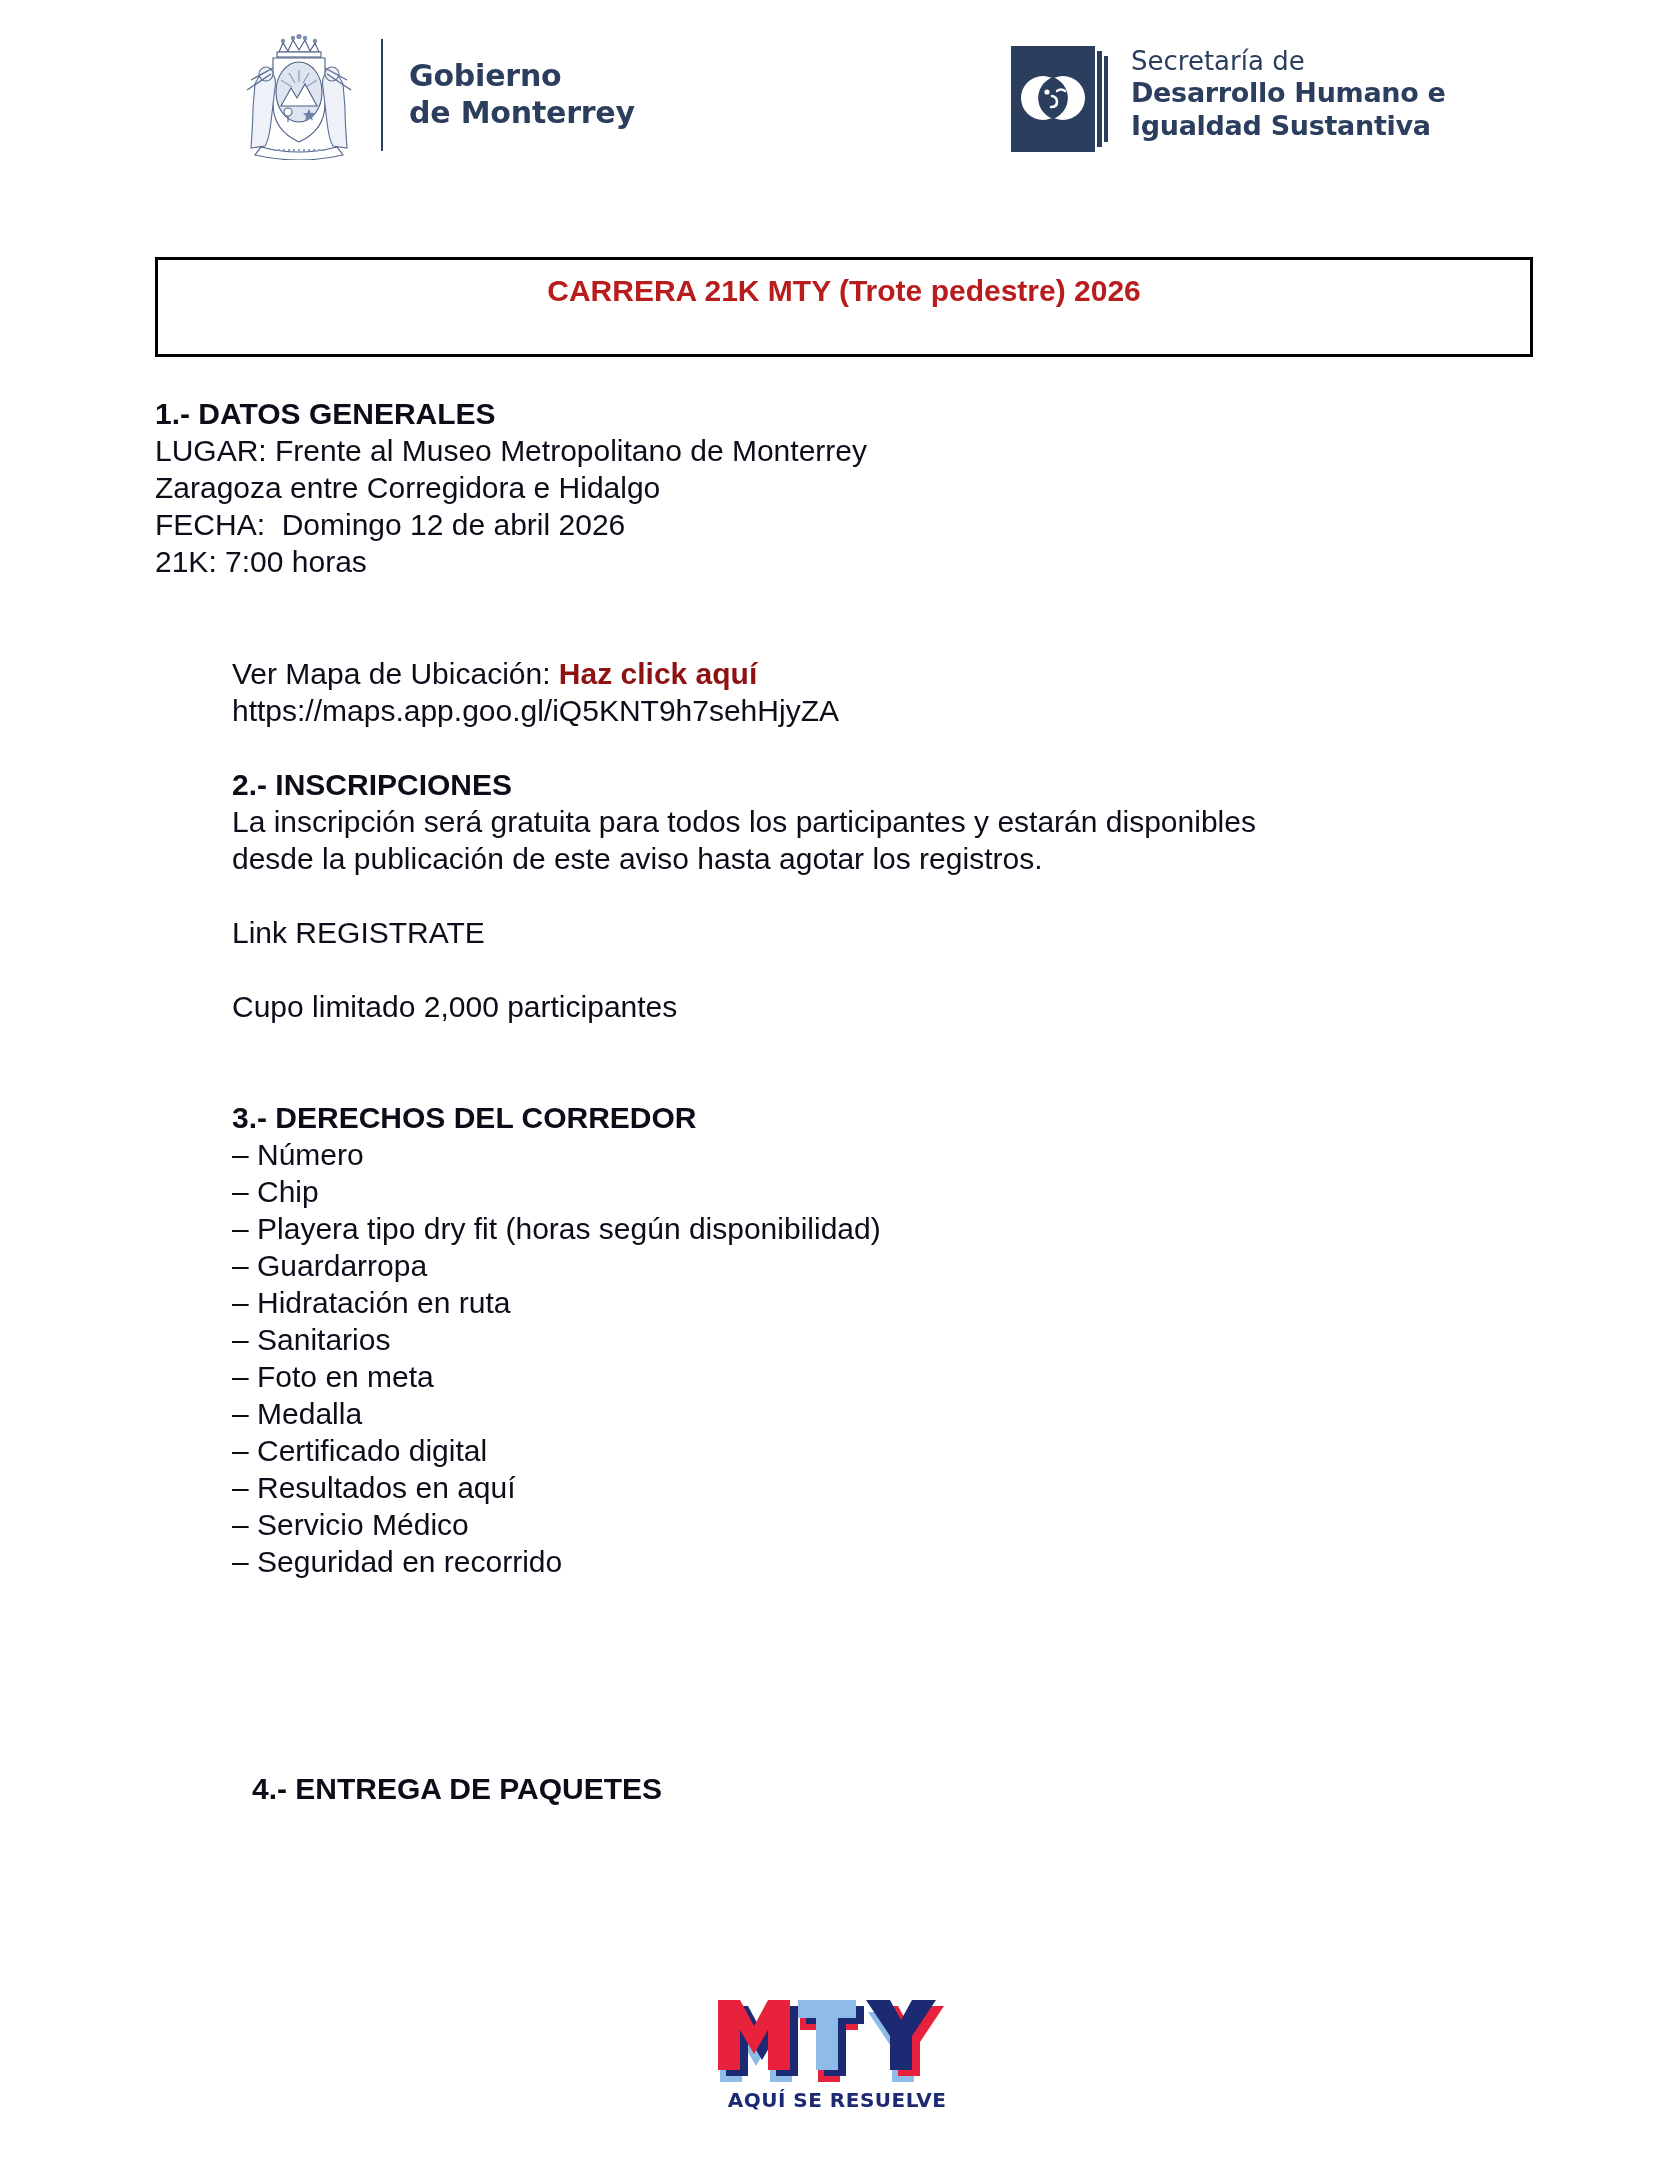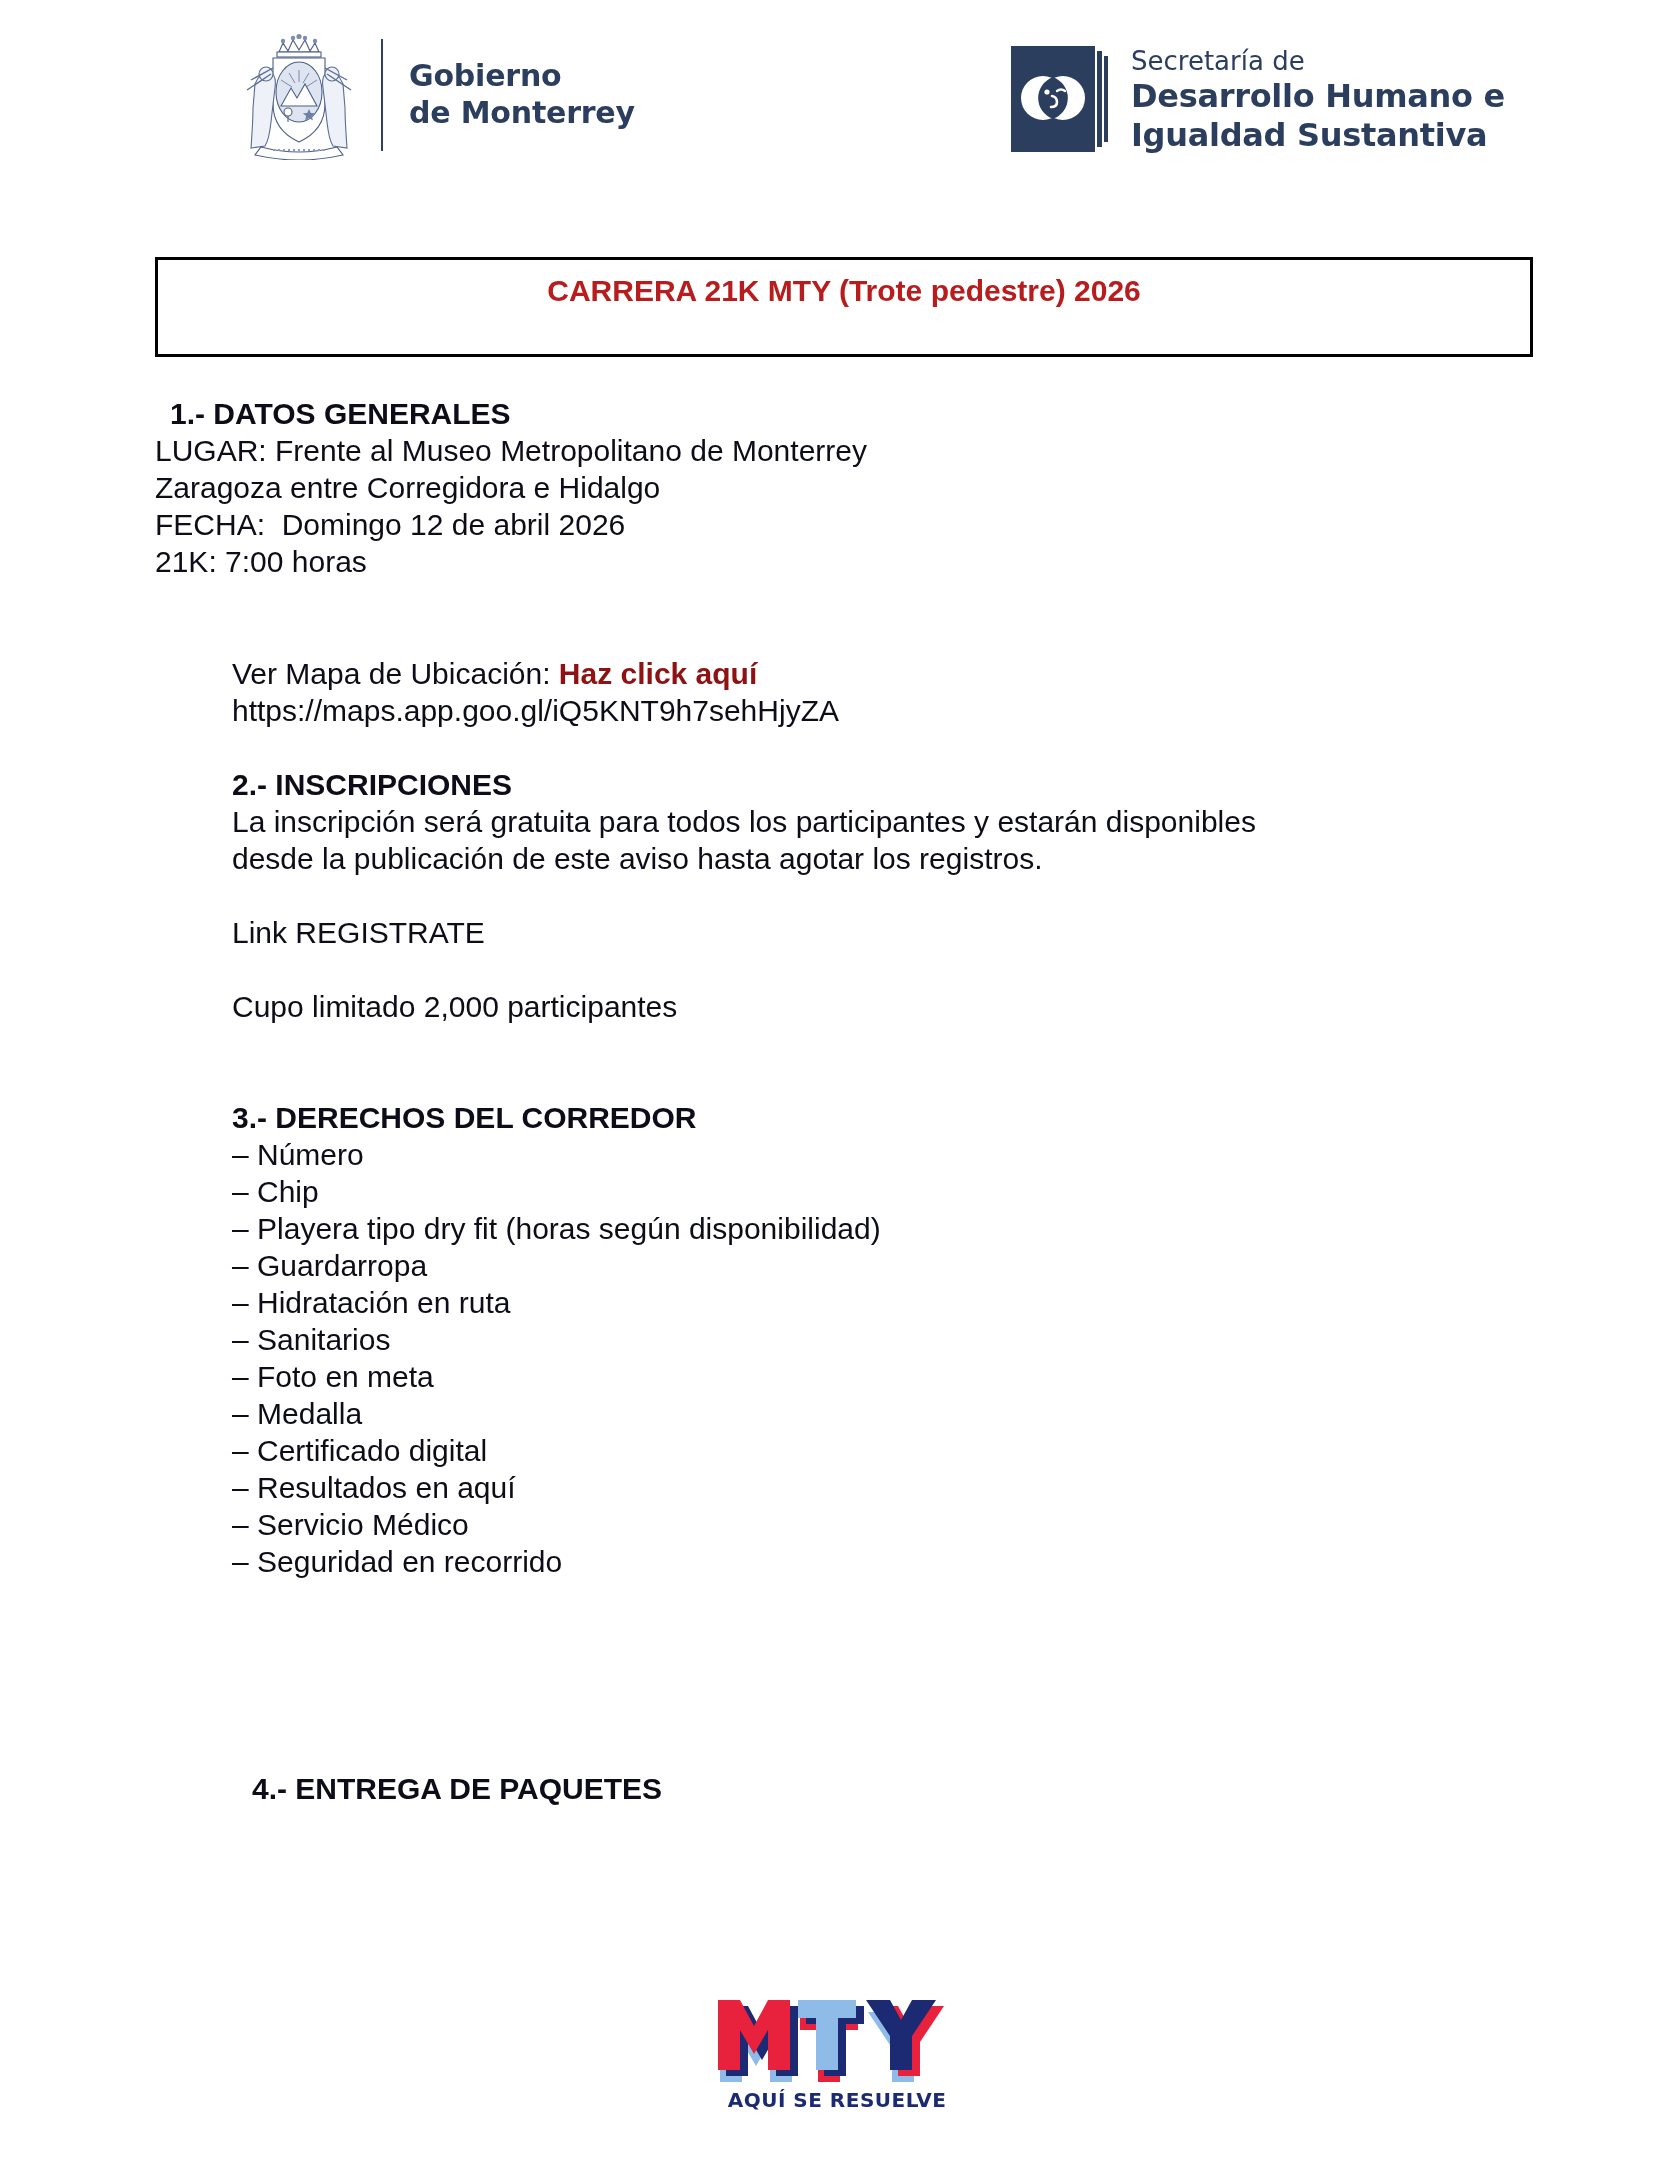--- a/index.html
+++ b/index.html
@@ -98,21 +98,21 @@
     line-height: 1.2;
   }
   .sec-line1 {
     font-family: "DejaVu Sans", sans-serif;
     font-size: 26px;
     color: #2c3e5e;
     font-weight: normal;
   }
   .sec-line2, .sec-line3 {
     font-family: "DejaVu Sans", sans-serif;
-    font-size: 32px;
+    font-size: 27px;
     color: #2c3e5e;
     font-weight: bold;
     letter-spacing: -0.3px;
   }
 
   
   .title-box {
     position: absolute;
     left: 155px;
     top: 257px;
@@ -138,21 +138,20 @@
     position: absolute;
     left: 155px;
     top: 395px;
     width: 1360px;
     font-size: 30px;
     line-height: 37px;
     color: #0d0d1a;
   }
   .sec-heading {
     font-weight: bold;
-    margin-left: 15px;
   }
   .line { white-space: pre; }
 
   .indented {
     position: absolute;
     left: 232px;
     top: 655px;
     width: 1290px;
     font-size: 30px;
     line-height: 37px;

